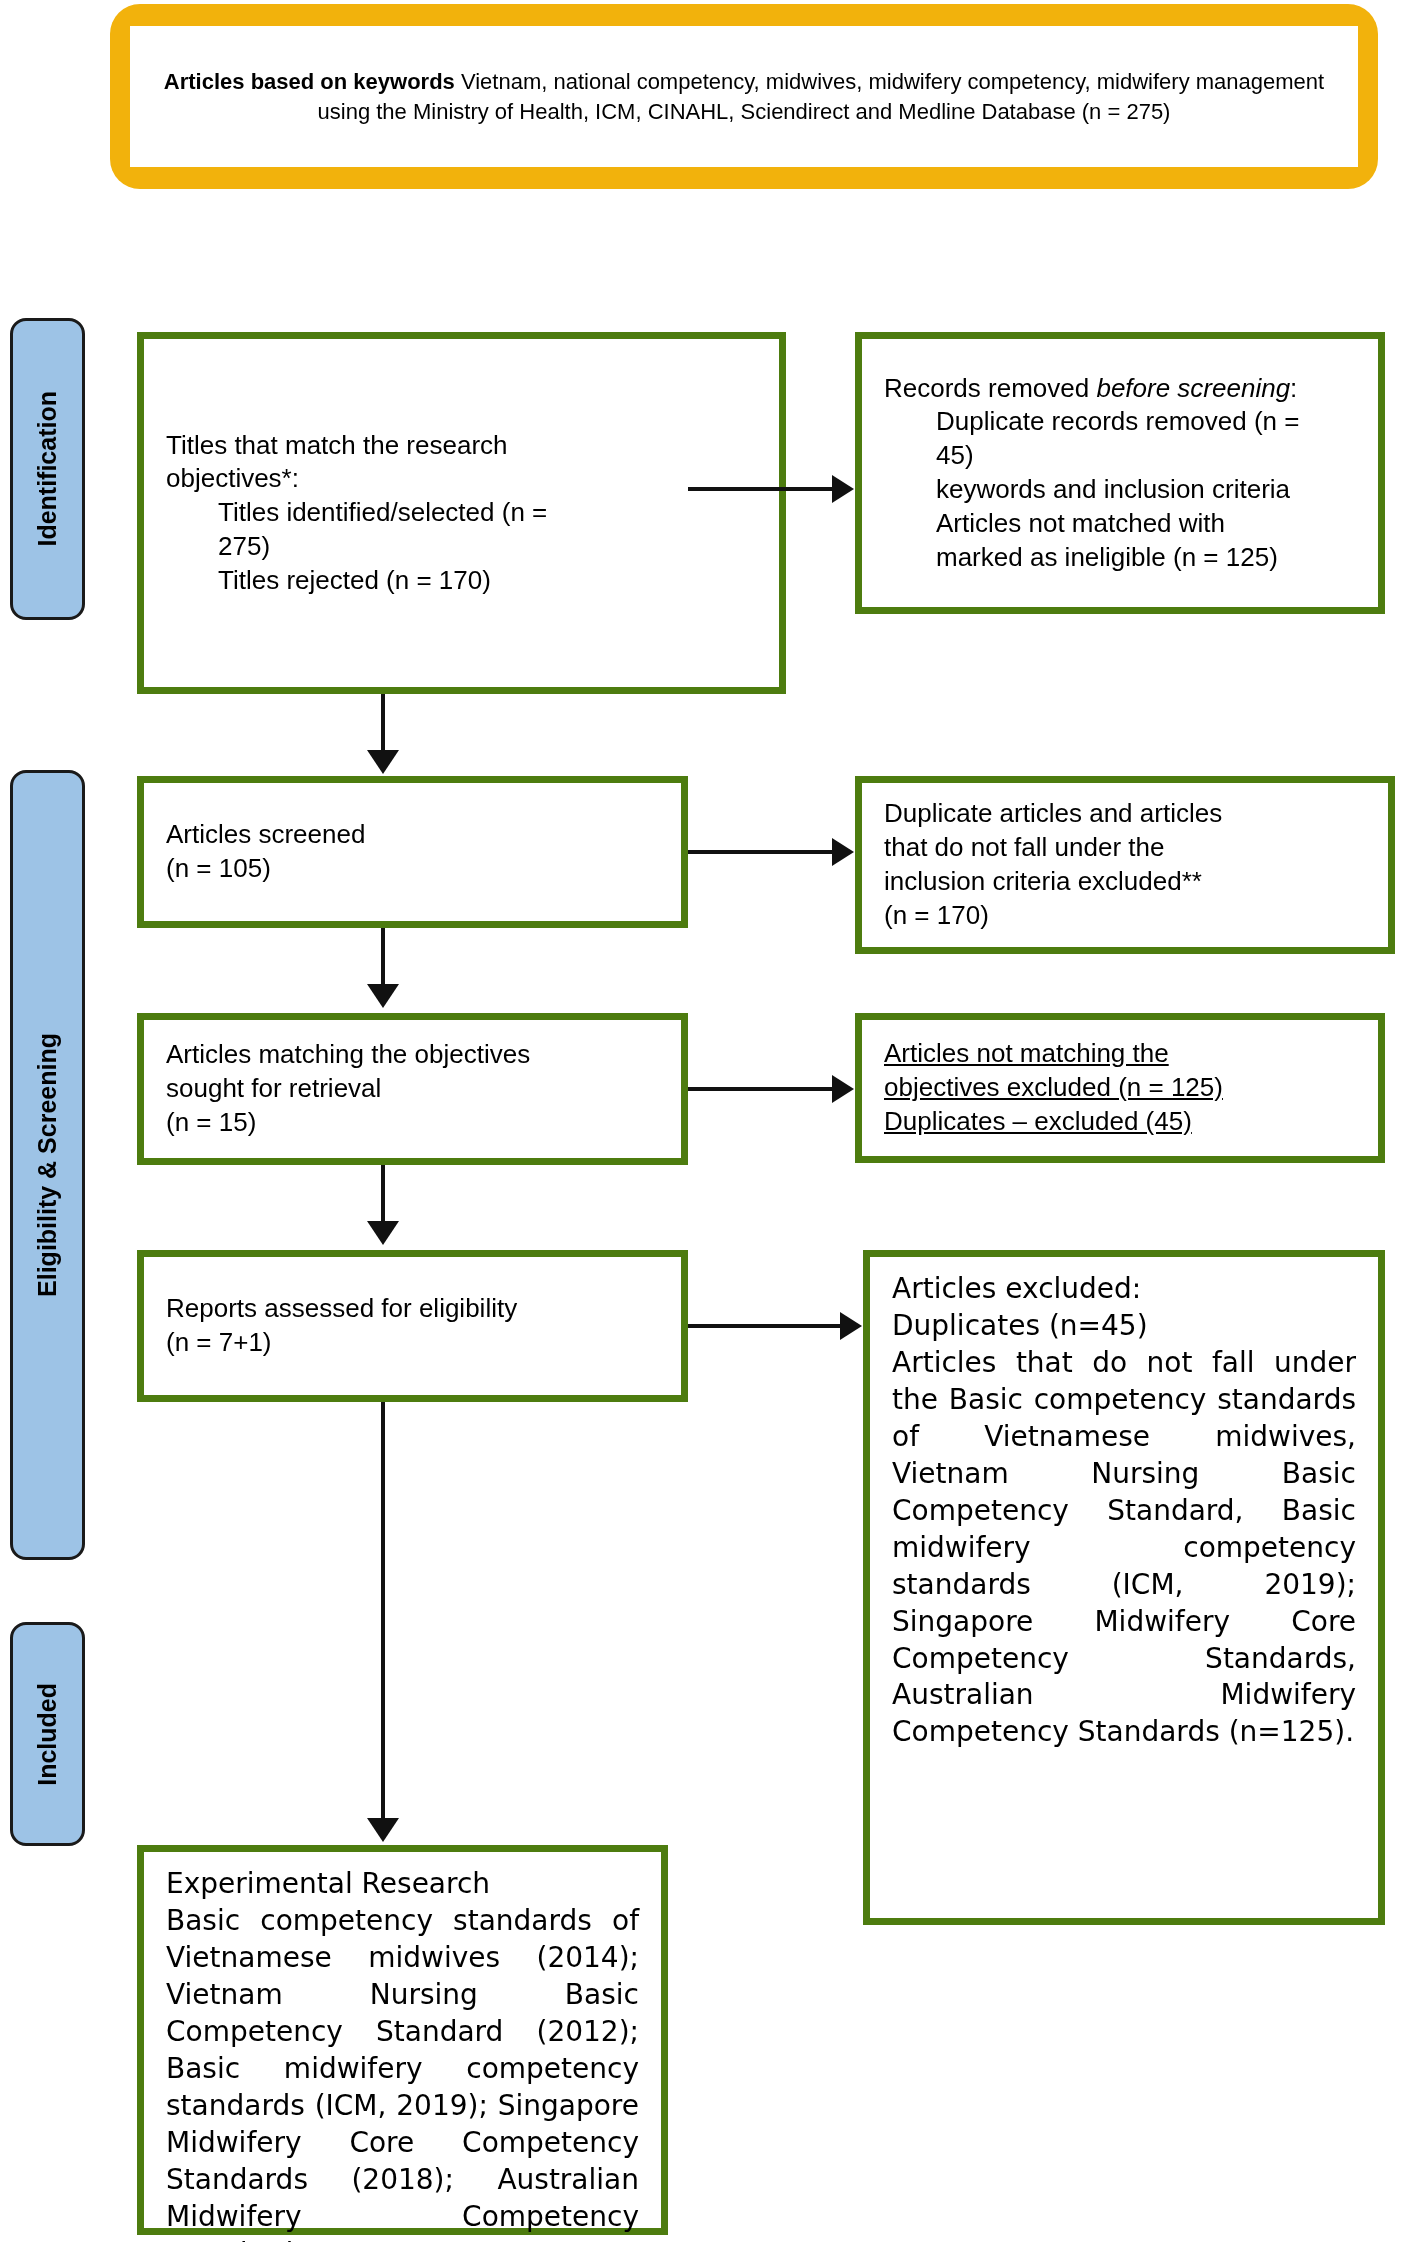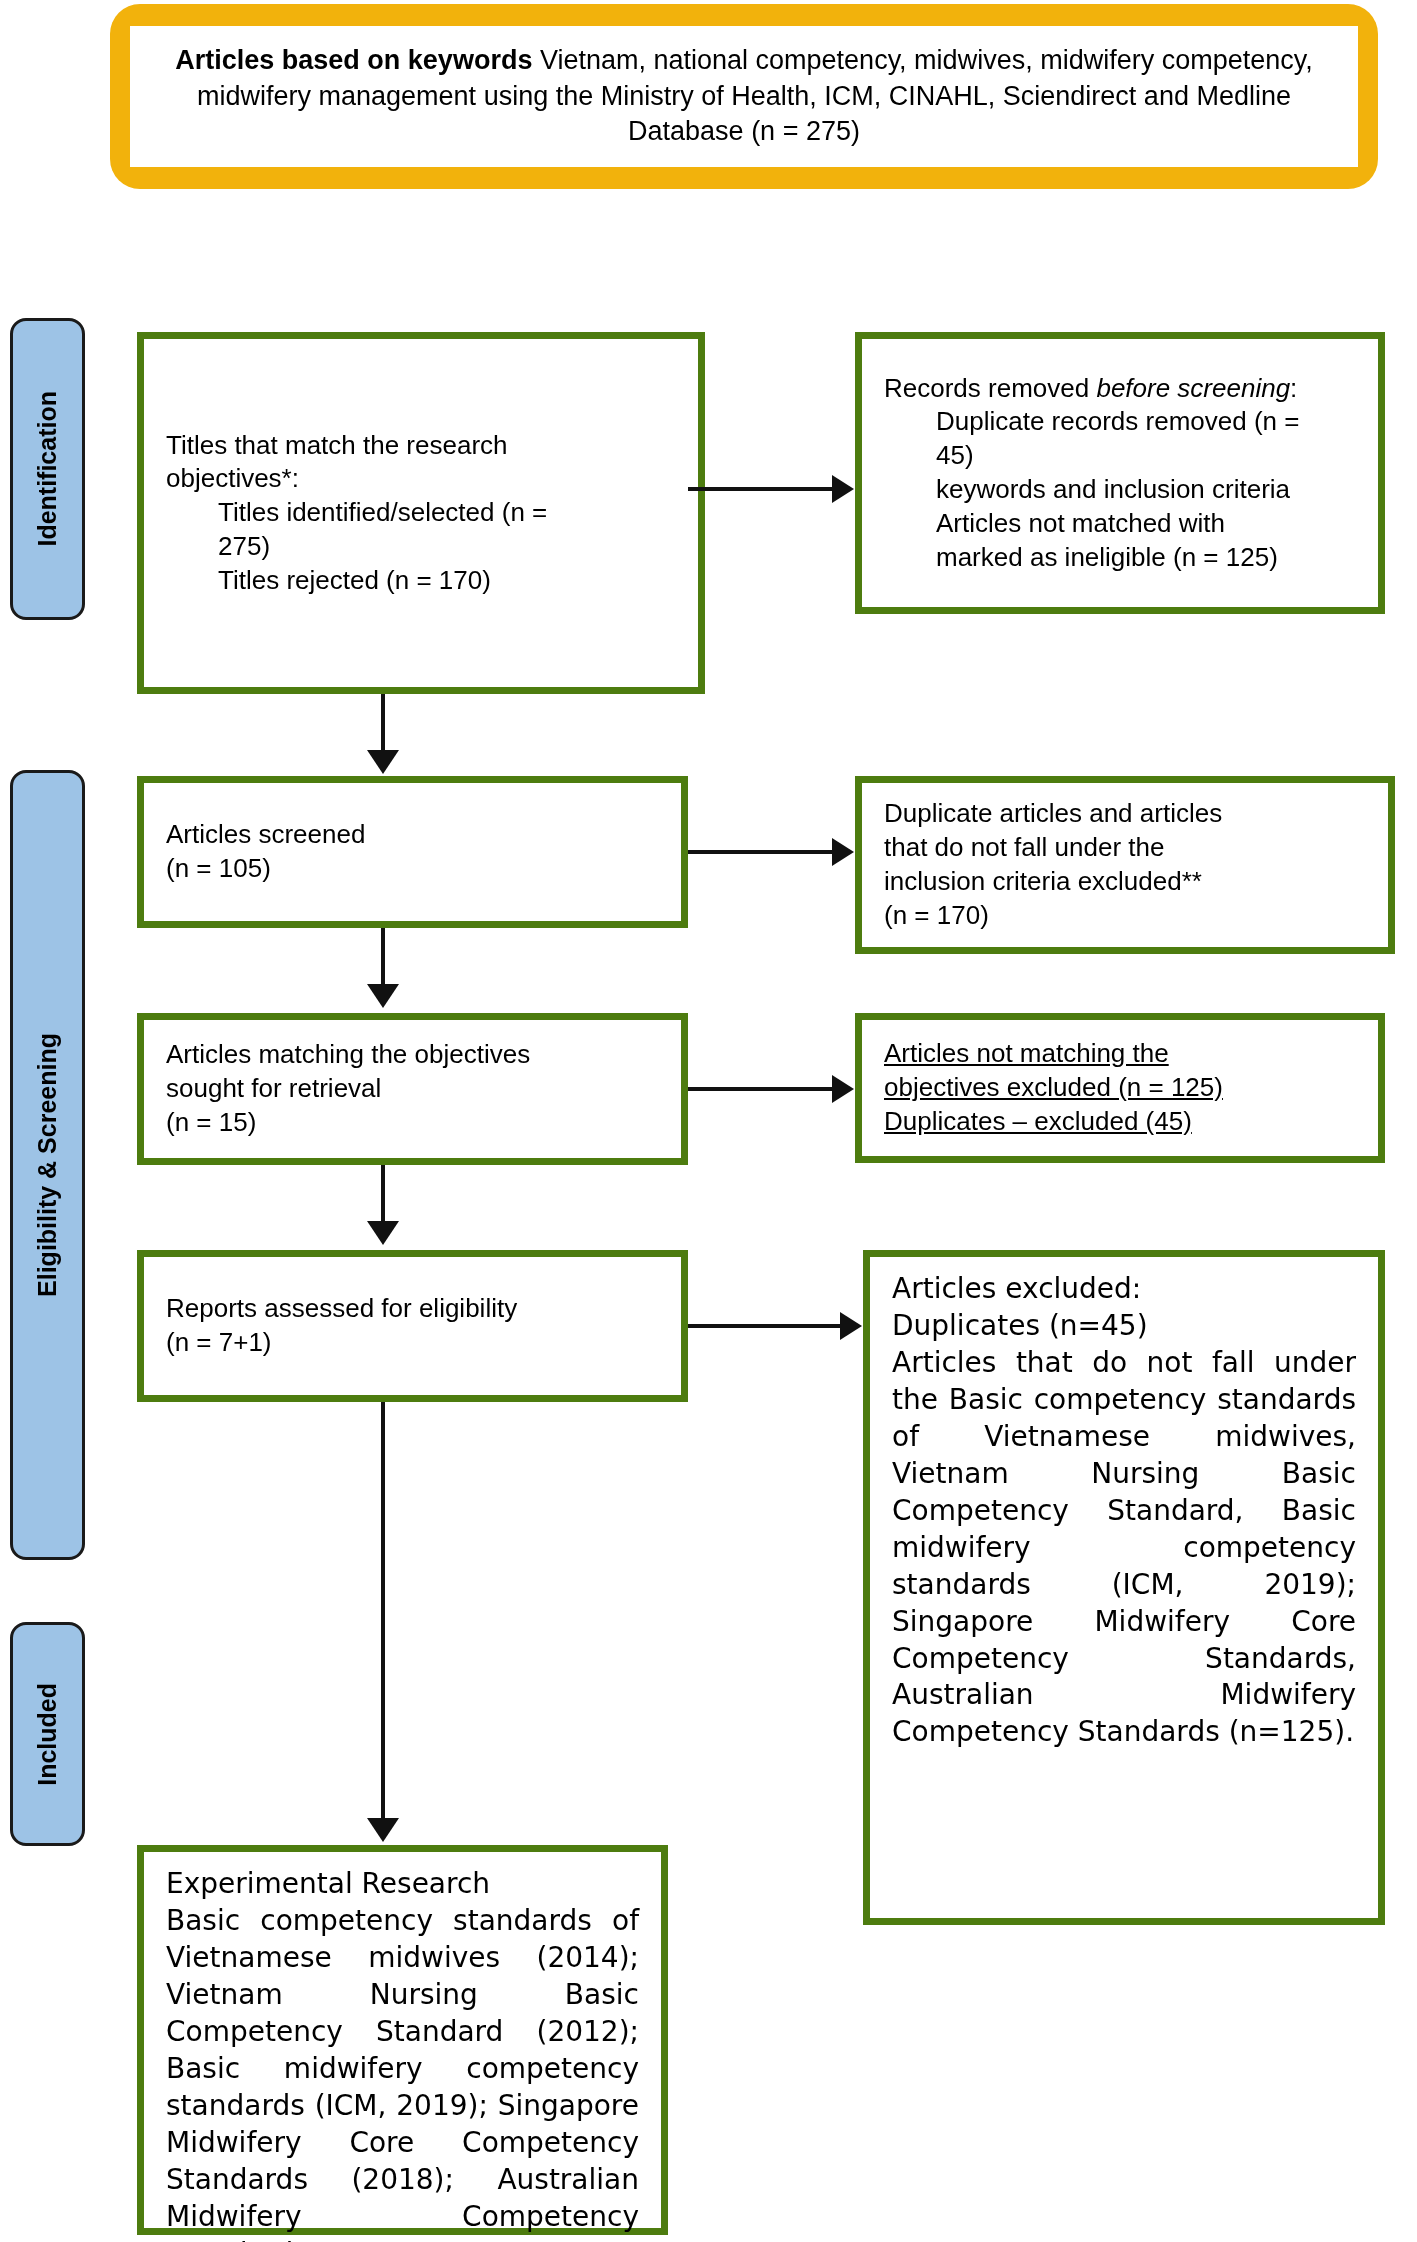--- a/index.html
+++ b/index.html
@@ -35,21 +35,21 @@
     width: 100%;
     height: 100%;
     background: #ffffff;
     box-sizing: border-box;
     display: flex;
     align-items: center;
     justify-content: center;
     padding: 2px 14px;
   }
   .header-text {
-    font-size: 27px;
+    font-size: 22px;
     line-height: 1.32;
     text-align: center;
     color: #000000;
     font-weight: 400;
   }
   .header-text b { font-weight: 700; }
 
   
   .phase-tab {
     position: absolute;
@@ -94,21 +94,21 @@
   .box.calibri .txt {
     font-family: "DejaVu Sans", sans-serif;
     font-size: 28px;
     line-height: 1.32;
     text-align: justify;
     text-justify: inter-word;
   }
   .box.vcenter { display: flex; align-items: center; }
 
   
-  #box-titles      { left: 137px; top: 332px;  width: 568px; height: 362px; }
+  #box-titles      { left: 137px; top: 332px;  width: 649px; height: 362px; }
   #box-screened    { left: 137px; top: 776px;  width: 551px; height: 152px; }
   #box-matching    { left: 137px; top: 1013px; width: 551px; height: 152px; }
   #box-reports     { left: 137px; top: 1250px; width: 551px; height: 152px; }
   #box-included    { left: 137px; top: 1845px; width: 531px; height: 390px; }
 
   
   #box-removed     { left: 855px; top: 332px;  width: 530px; height: 282px; }
   #box-dupexcl     { left: 855px; top: 776px;  width: 540px; height: 178px; }
   #box-notmatching { left: 855px; top: 1013px; width: 530px; height: 150px; text-decoration: underline; }
   #box-excluded    { left: 863px; top: 1250px; width: 522px; height: 675px; }

